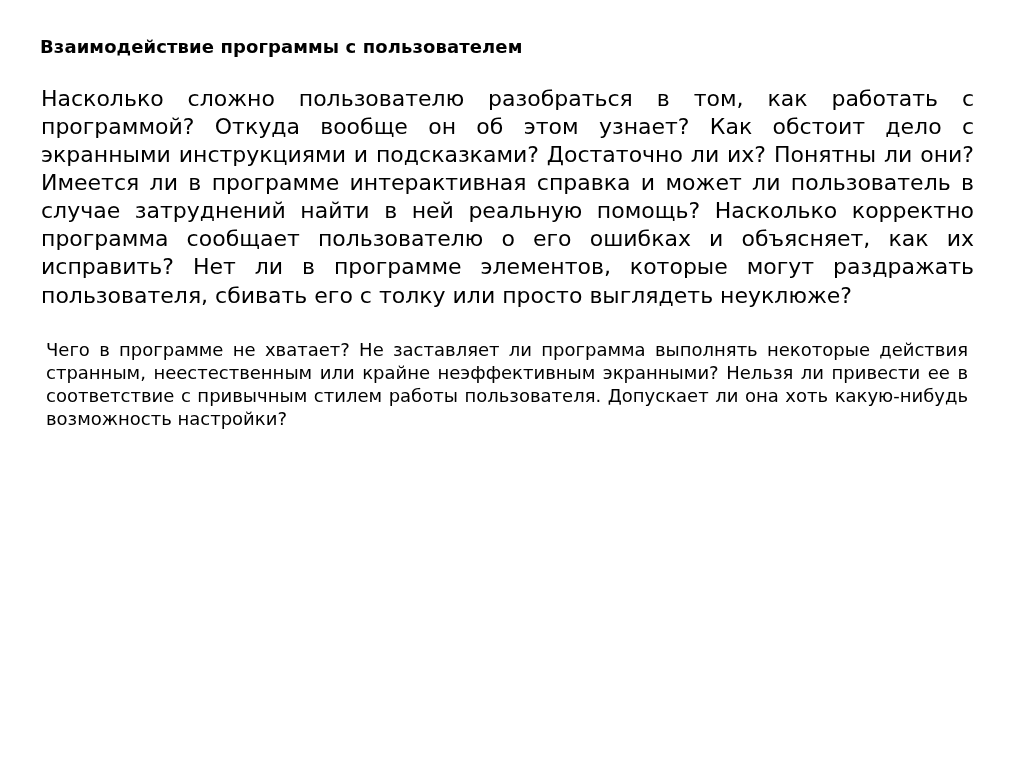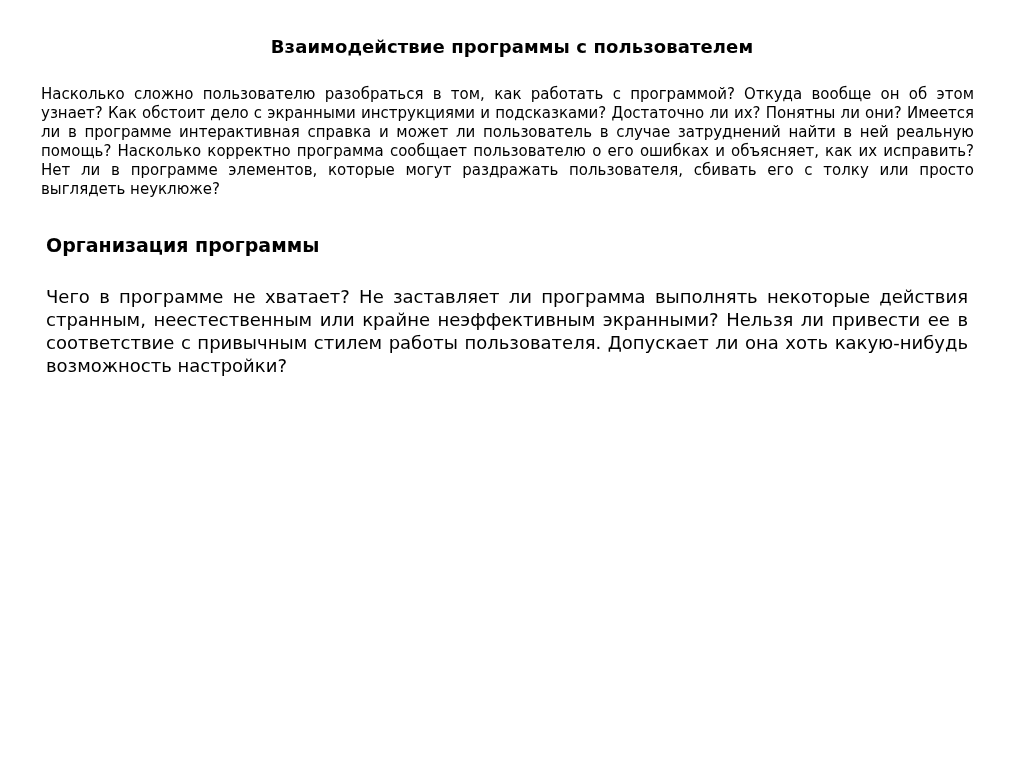--- a/index.html
+++ b/index.html
@@ -20,31 +20,30 @@
     height: 767px;
     box-sizing: border-box;
     padding: 32px 40px 0 40px;
   }
   .heading-1 {
     font-size: 18px;
     font-weight: bold;
     line-height: 1.25;
     margin: 4px 0 0 0;
     letter-spacing: 0.1px;
-    text-align: center;
   }
   .heading-2 {
     font-size: 19px;
     font-weight: bold;
     line-height: 1.25;
     margin: 0;
     padding-left: 6px;
   }
   .body-text {
-    font-size: 15px;
+    font-size: 22px;
     line-height: 1.28;
     text-align: justify;
     margin: 0;
   }
   .block-intro {
     margin-top: 26px;
     padding-left: 1px;
     padding-right: 10px;
   }
   .block-org-head {
@@ -72,23 +71,20 @@
 <body>
 
 <div class="slide">
 
   <h1 class="heading-1">Взаимодействие программы с пользователем</h1>
 
   <div class="block-intro">
     <p class="body-text">Насколько сложно пользователю разобраться в том, как работать с программой? Откуда вообще он об этом узнает? Как обстоит дело с экранными инструкциями и подсказками? Достаточно ли их? Понятны ли они? Имеется ли в программе интерактивная справка и может ли пользователь в случае затруднений найти в ней реальную помощь? Насколько корректно программа сообщает пользователю о его ошибках и объясняет, как их исправить? Нет ли в программе элементов, которые могут раздражать пользователя, сбивать его с толку или просто выглядеть неуклюже?</p>
   </div>
 
-  <div class="block-org-head">
-    <h2 class="heading-2">Организация программы</h2>
-  </div>
 
 
 
   <div class="block-missing-body">
     <p class="body-text">Чего в программе не хватает? Не заставляет ли программа выполнять некоторые действия странным, неестественным или крайне неэффективным экранными? Нельзя ли привести ее в соответствие с привычным стилем работы пользователя. Допускает ли она хоть какую-нибудь возможность настройки?</p>
   </div>
 
 </div>
 
 </body></html>

